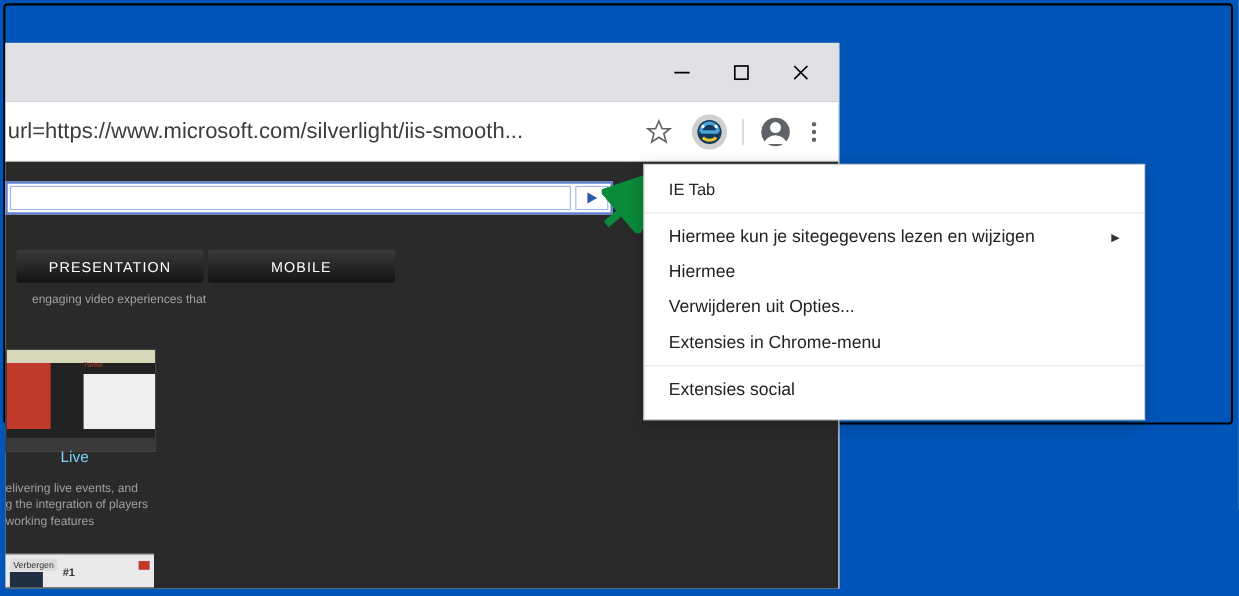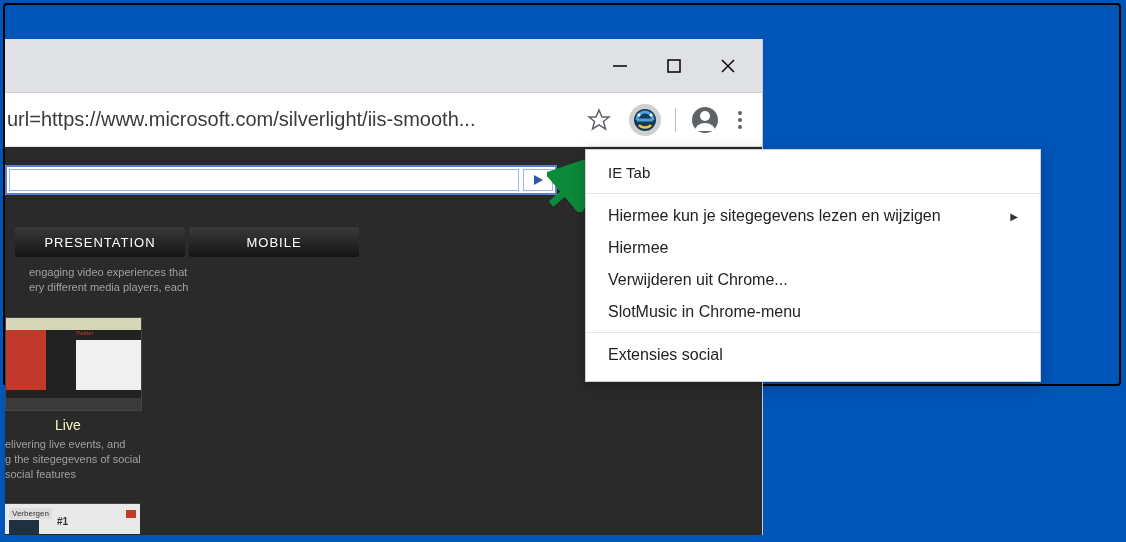--- a/index.html
+++ b/index.html
@@ -205,22 +205,22 @@
     color: #c0392b;
   }
   .thumb .tw2 {
     position: absolute;
     left: 70px; top: 22px; right: 0; height: 50px;
     background: #f0f0f0;
   }
   .live {
     position: absolute;
     left: 50px;
-    top: 270px;
-    color: #fef9c3;
+    top: 260px;
+    color: #7dd3fc;
     font-size: 14px;
   }
   .live-desc {
     position: absolute;
     left: 0;
     top: 290px;
     width: 200px;
     color: #a0a0a0;
     font-size: 11px;
     line-height: 1.35;
@@ -379,36 +379,35 @@
         </div>
       </div>
 
       <div class="nav-tabs">
         <div class="nav-tab">PRESENTATION</div>
         <div class="nav-tab">MOBILE</div>
       </div>
 
       <div class="body-text">
         <p>engaging video experiences that</p>
-        <p>ery different media players, each</p>
       </div>
 
       <div class="thumb">
         <div class="top"></div>
         <div class="red"></div>
         <div class="tw">Twitter</div>
         <div class="tw2"></div>
         <div class="strip"></div>
       </div>
 
       <div class="live">Live</div>
       <div class="live-desc">
         <p style="margin:0">elivering live events, and</p>
-        <p style="margin:0">g the sitegegevens of social</p>
-        <p style="margin:0">social features</p>
+        <p style="margin:0">g the integration of players</p>
+        <p style="margin:0">working features</p>
       </div>
 
       <div class="thumb2">
         <span class="brand">Verbergen</span>
         <span class="fig"></span>
         <span class="num">#1</span>
         <span class="flag"></span>
       </div>
     </div>
   </div>
@@ -426,24 +425,24 @@
     <div class="ctx-title">IE Tab</div>
     <div class="ctx-sep"></div>
     <div class="ctx-item">
       <span>Hiermee kun je sitegegevens lezen en wijzigen</span>
       <span class="ctx-caret">▶</span>
     </div>
     <div class="ctx-item">
       <span>Hiermee</span>
     </div>
     <div class="ctx-item">
-      <span>Verwijderen uit Chrome...</span>
+      <span>Verwijderen uit Opties...</span>
     </div>
     <div class="ctx-item">
-      <span>SlotMusic in Chrome-menu</span>
+      <span>Extensies in Chrome-menu</span>
     </div>
     <div class="ctx-sep"></div>
     <div class="ctx-item">
       <span>Extensies social</span>
     </div>
   </div>
 
 </div>
 
 </body></html>

